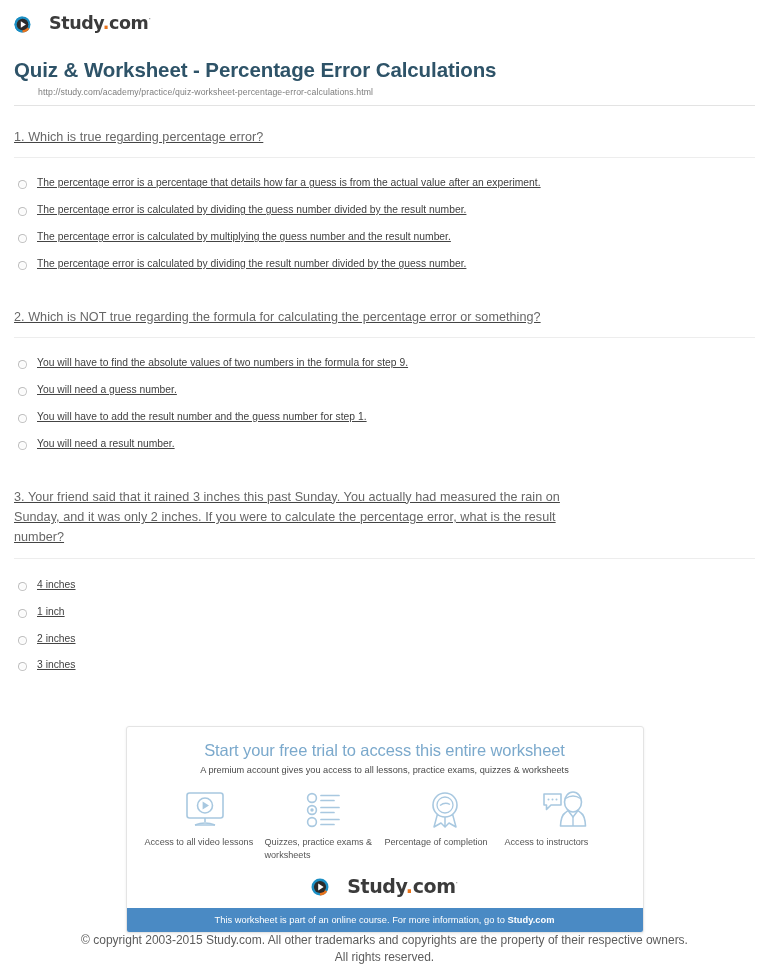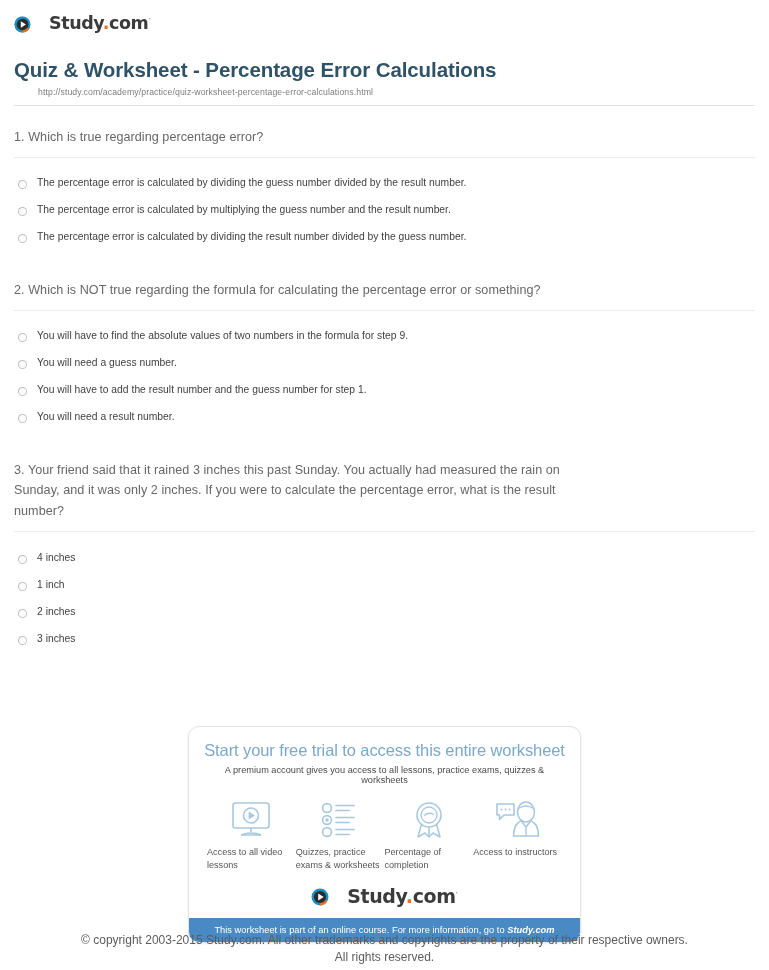--- a/index.html
+++ b/index.html
@@ -54,21 +54,21 @@
   }
   .header-rule {
     margin: 8px 0 0 0;
     height: 1px;
     background: #e3e3e3;
   }
 
   
   .quiz { padding: 0 14px; }
 
-  .question-block { padding-top: 21px; }
+  .question-block { padding-top: 21px; text-decoration: underline; }
 
   .question-text {
     font-size: 12.6px;
     color: #676767;
     line-height: 1.62;
     letter-spacing: 0.05px;
     padding-right: 150px;
   }
   .question-rule {
     margin-top: 10px;
@@ -106,24 +106,24 @@
   
   .promo-wrap {
     position: absolute;
     left: 0;
     right: 0;
     top: 726px;
     display: flex;
     justify-content: center;
   }
   .promo-card {
-    width: 393px;
+    width: 518px;
     background: #ffffff;
     border: 1px solid #e4e4e4;
-    border-radius: 11px;
+    border-radius: 3px;
     box-shadow: 0 1px 3px rgba(0,0,0,0.07);
     overflow: hidden;
   }
   .promo-body { padding: 14px 12px 8px 12px; text-align: center; }
   .promo-headline {
     font-size: 16.5px;
     color: #7ba9cc;
     font-weight: normal;
     letter-spacing: -0.1px;
     line-height: 1.15;
@@ -166,21 +166,21 @@
   .promo-logo .logo-mark { width: 18px; height: 18px; }
 
   .promo-banner {
     background: #4a8ac4;
     color: #ffffff;
     text-align: center;
     font-size: 9.3px;
     padding: 7px 4px;
     letter-spacing: 0.02px;
   }
-  .promo-banner b { font-weight: bold; font-style: italic; }
+  .promo-banner b { font-weight: bold; }
 
   
   .copyright {
     position: absolute;
     left: 0; right: 0;
     top: 932px;
     text-align: center;
     font-size: 12px;
     color: #5c5c5c;
     line-height: 1.45;
@@ -211,20 +211,24 @@
   <div class="doc-url">http://study.com/academy/practice/quiz-worksheet-percentage-error-calculations.html</div>
   <div class="header-rule"></div>
 </div>
 
 <div class="quiz">
 
   <div class="question-block">
     <div class="question-text">1. Which is true regarding percentage error?</div>
     <div class="question-rule"></div>
     <div class="options">
+      <label class="option">
+        <span class="radio"></span>
+        <span class="option-label">The percentage error is a percentage that details how far a guess is from the actual value after an experiment.</span>
+      </label>
       <label class="option">
         <span class="radio"></span>
         <span class="option-label">The percentage error is calculated by dividing the guess number divided by the result number.</span>
       </label>
       <label class="option">
         <span class="radio"></span>
         <span class="option-label">The percentage error is calculated by multiplying the guess number and the result number.</span>
       </label>
       <label class="option">
         <span class="radio"></span>

